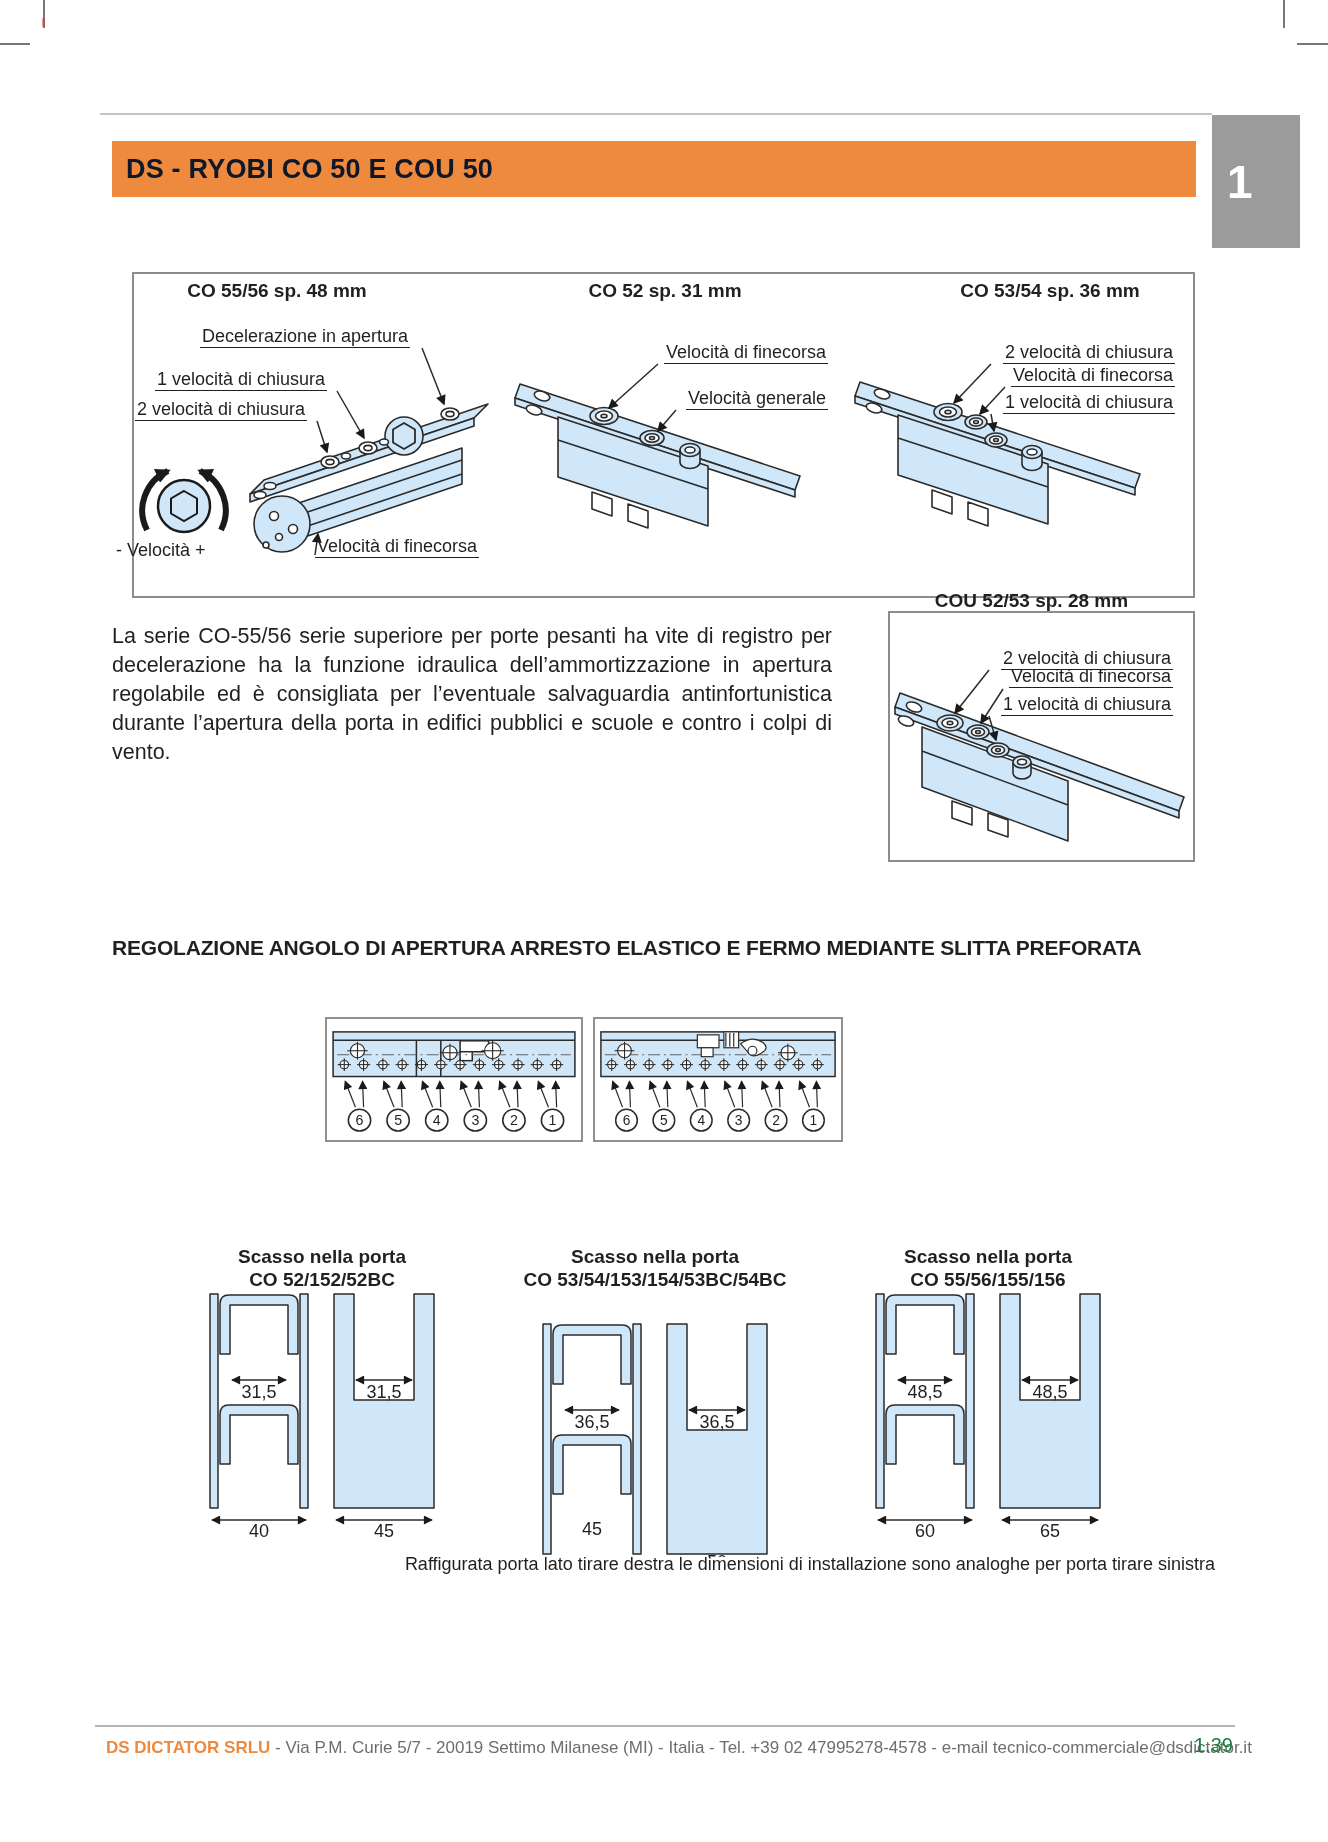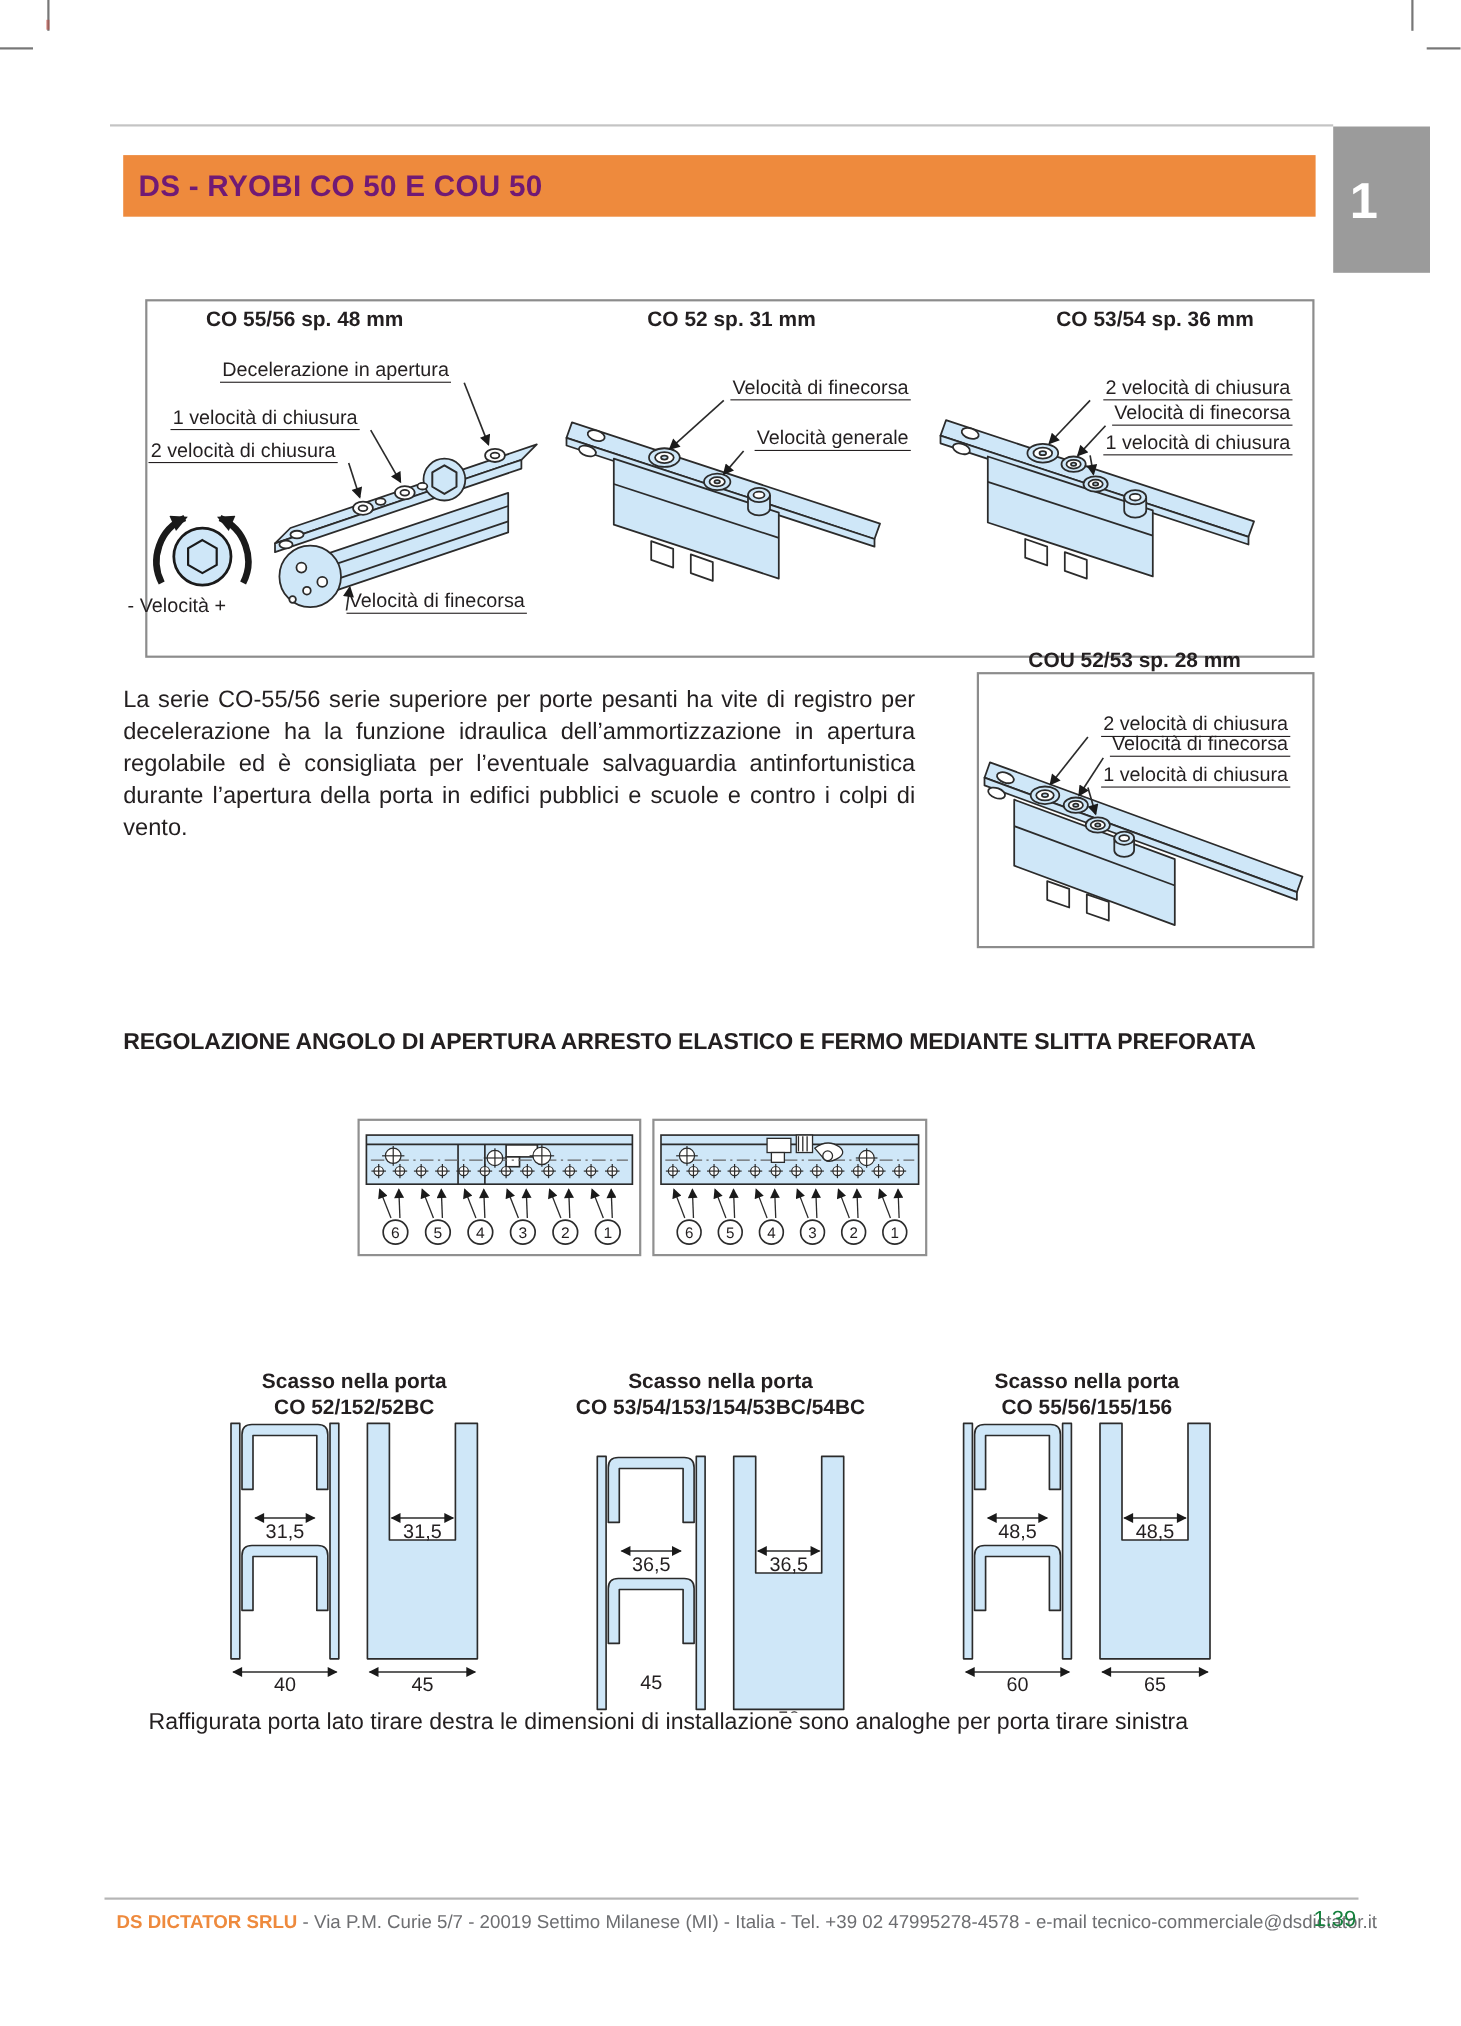--- a/index.html
+++ b/index.html
@@ -3,39 +3,39 @@
 <meta charset="utf-8">
 <style>
   html,body{margin:0;padding:0;background:#ffffff;}
   .page{position:relative;width:1328px;height:1842px;background:#fff;overflow:hidden;
         font-family:"Liberation Sans", sans-serif;color:#231F20;}
   .abs{position:absolute;}
   .cropmark{position:absolute;background:#777;}
   .rule{position:absolute;background:#C4C4C4;height:2px;}
   .header-bar{position:absolute;left:112px;top:141px;width:1084px;height:56px;background:#EE8A3D;
               display:flex;align-items:center;}
-  .header-bar h1{margin:0;padding-left:14px;font-size:27px;font-weight:bold;color:#701a75;letter-spacing:.2px;}
+  .header-bar h1{margin:0;padding-left:14px;font-size:27px;font-weight:bold;color:#0f172a;letter-spacing:.2px;}
   .tab{position:absolute;left:1212px;top:115px;width:88px;height:133px;background:#9B9B9B;
        display:flex;align-items:center;}
   .tab span{color:#fff;font-size:46px;font-weight:bold;padding-left:15px;}
   .subtitle{position:absolute;left:112px;top:203px;font-size:27px;font-weight:bold;}
   .panel{position:absolute;border:2px solid #8C8C8C;background:#fff;}
   .dtitle{position:absolute;font-size:19px;font-weight:bold;text-align:center;}
   .dlabel{position:absolute;font-size:18px;white-space:nowrap;border-bottom:1.6px solid #231F20;
           padding:0 2px 1px 2px;line-height:20px;}
   .dlabel.r{text-align:right;}
   .plain{border-bottom:none;}
   .para{position:absolute;left:112px;top:622px;width:720px;font-size:21.5px;line-height:29px;
         text-align:justify;}
   .sechead{position:absolute;left:112px;top:936px;font-size:21px;font-weight:bold;letter-spacing:-.2px;}
   .subtext{position:absolute;left:112px;top:968px;font-size:20px;}
   .slidebox{position:absolute;border:2px solid #909090;background:#fff;}
   .slidebox svg{display:block;width:100%;height:100%;}
   .sctitle{position:absolute;width:320px;text-align:center;font-size:19px;font-weight:bold;line-height:23px;}
-  .caption{position:absolute;left:135px;top:1554px;width:1080px;text-align:left;font-size:21px;}
+  .caption{position:absolute;left:135px;top:1554px;width:1080px;text-align:right;font-size:18px;}
   .footer{position:absolute;left:106px;top:1738px;font-size:17px;color:#6D6E71;white-space:nowrap;}
   .footer .co{color:#EE8A3D;font-weight:bold;}
   .pagenum{position:absolute;left:1194px;top:1734px;font-size:20px;color:#15803d;}
   svg{overflow:visible;}
   svg text{font-family:"Liberation Sans", sans-serif;}
 </style>
 </head>
 <body>
 
 <div class="page">

